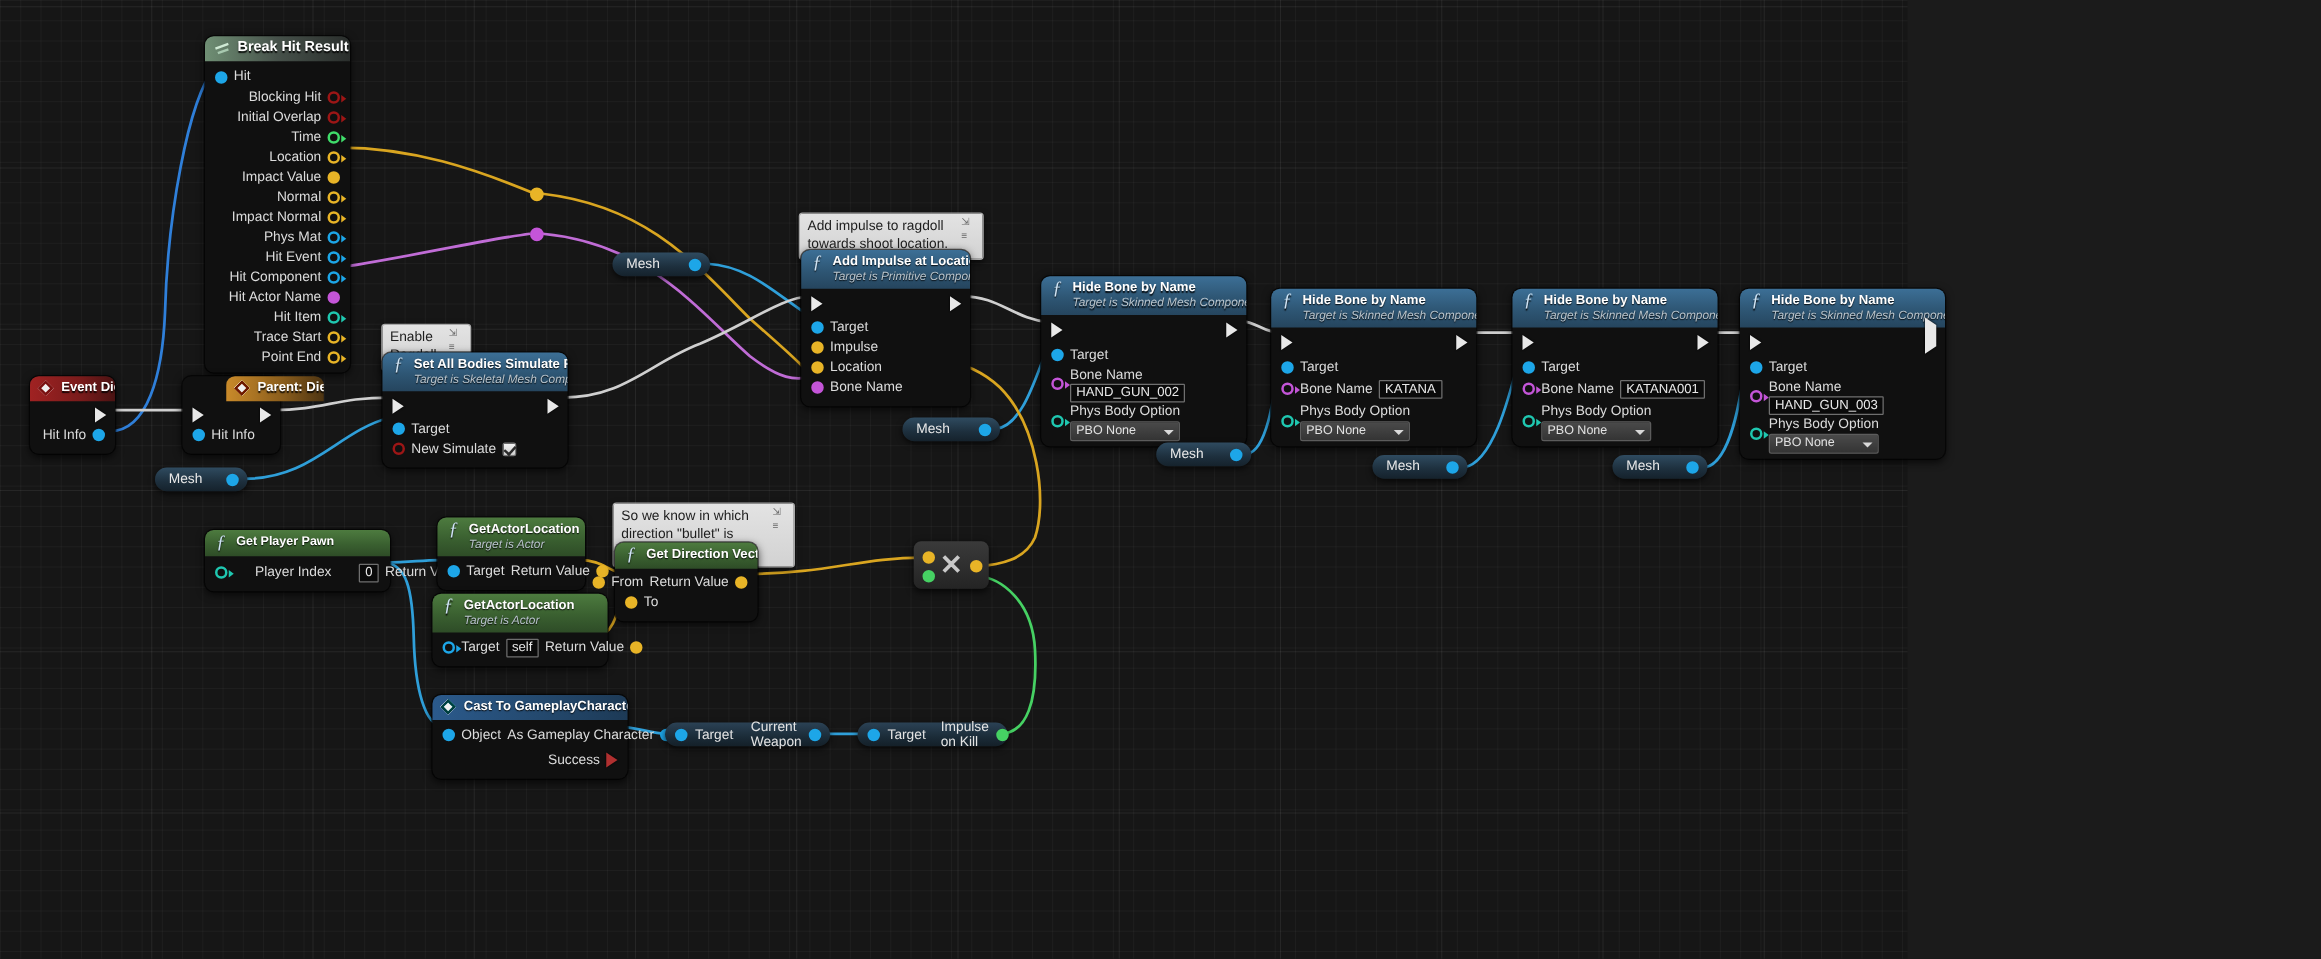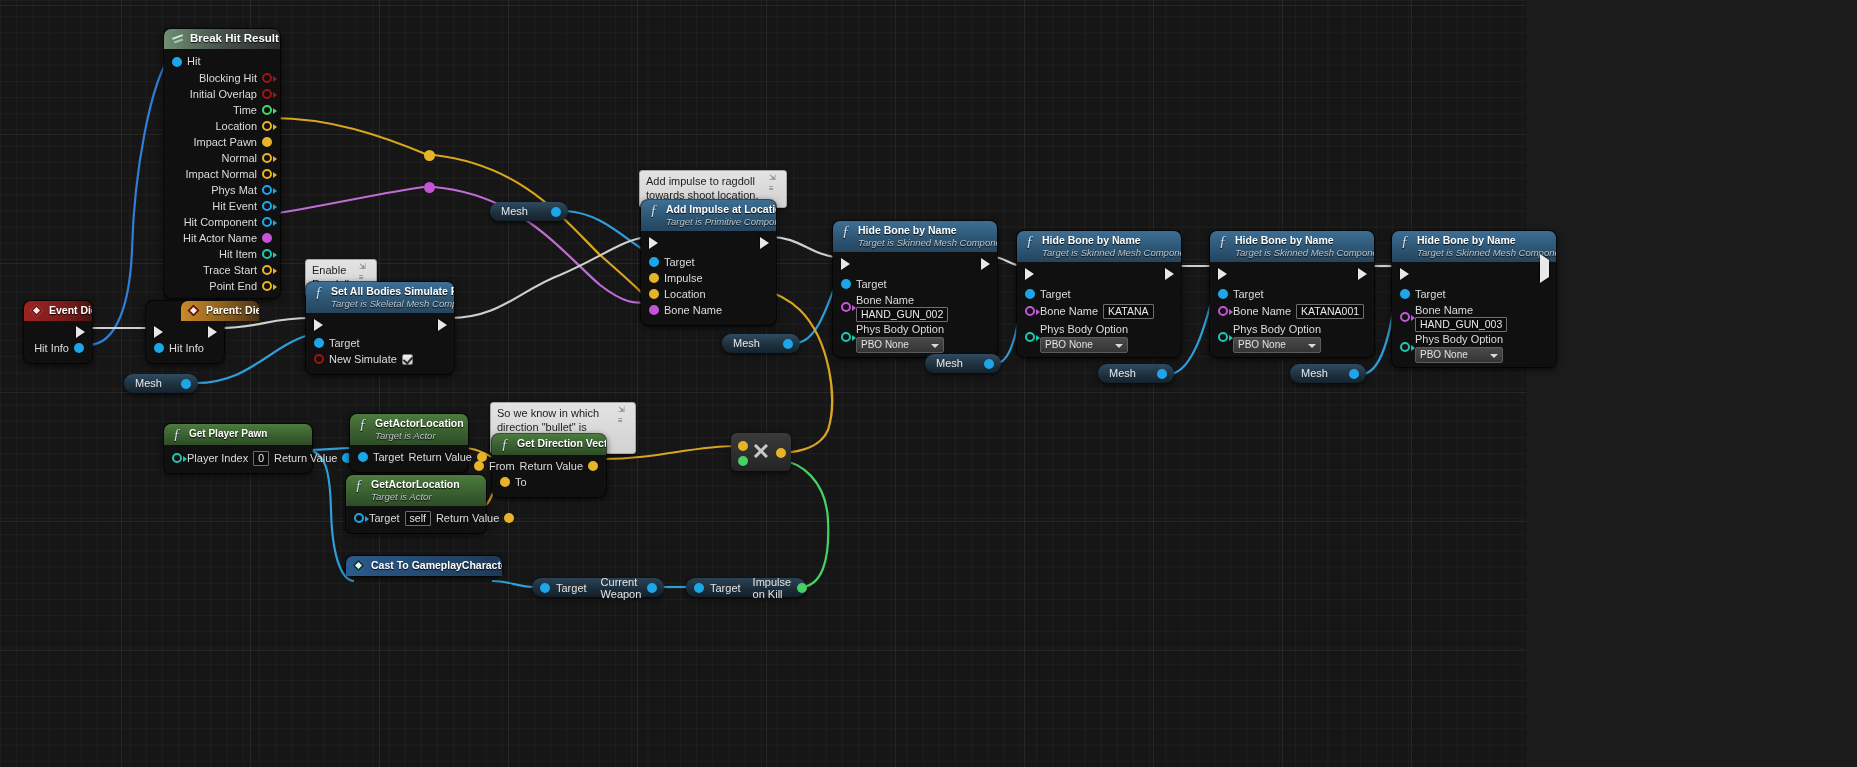--- a/index.html
+++ b/index.html
@@ -264,21 +264,21 @@
       </div>
       <div class="row right" style="height:16px;">
         <span class="lbl">Time</span>
         <span class="pin hollow arrow c-float"></span>
       </div>
       <div class="row right" style="height:16px;">
         <span class="lbl">Location</span>
         <span class="pin hollow arrow c-vector"></span>
       </div>
       <div class="row right" style="height:16px;">
-        <span class="lbl">Impact Pawn</span>
+        <span class="lbl">Impact Value</span>
         <span class="pin solid c-vector"></span>
       </div>
       <div class="row right" style="height:16px;">
         <span class="lbl">Normal</span>
         <span class="pin hollow arrow c-vector"></span>
       </div>
       <div class="row right" style="height:16px;">
         <span class="lbl">Impact Normal</span>
         <span class="pin hollow arrow c-vector"></span>
       </div>
@@ -562,21 +562,21 @@
 
   <div class="node" style="left:164px; top:424px; width:148px;">
     <div class="hdr hdr-purevn" style="width:148px;">
       <span class="fnicon"></span>
       <div class="txtcol">
         <span class="ttl" style="font-size:10px;">Get Player Pawn</span>
       </div>
     </div>
     <div class="body" style="padding-top:5px;">
       <div class="row" style="justify-content:space-between;">
-        <span style="display:flex;align-items:center;gap:5px;">
+        <span style="display:flex;align-items:center;gap:22px;">
           <span class="pin hollow arrow c-struct" style="color:#1fc7b0;"></span>
           <span class="lbl">Player Index</span>
           <span class="val" style="min-width:14px;text-align:center;">0</span>
         </span>
         <span style="display:flex;align-items:center;gap:5px;">
           <span class="lbl">Return Value</span>
           <span class="pin solid c-obj"></span>
         </span>
       </div>
     </div>
@@ -660,20 +660,36 @@
     </div>
   </div>
 
   <div class="node" style="left:346px; top:556px; width:156px;">
     <div class="hdr hdr-cast" style="width:156px;">
       <span class="evicon" style="filter:hue-rotate(180deg)"></span>
       <div class="txtcol">
         <span class="ttl" style="font-size:10.5px;">Cast To GameplayCharacter</span>
       </div>
     </div>
+    <div class="body" style="padding-top:4px;">
+      <div class="row" style="justify-content:space-between;">
+        <span style="display:flex;align-items:center;gap:5px;">
+          <span class="pin solid c-obj"></span>
+          <span class="lbl">Object</span>
+        </span>
+        <span style="display:flex;align-items:center;gap:5px;">
+          <span class="lbl">As Gameplay Character</span>
+          <span class="pin solid c-obj"></span>
+        </span>
+      </div>
+      <div class="row right" style="margin-top:4px;">
+        <span class="lbl">Success</span>
+        <span class="exec" style="border-left-color:#b03030;"></span>
+      </div>
+    </div>
   </div>
 
   <div class="mult" style="left:731px; top:433px;">
     <span class="mx">✕</span>
     <span class="mp pin solid c-vector" style="left:7px; top:8px;"></span>
     <span class="mp pin solid c-float" style="left:7px; top:23px; color:#46d163;"></span>
     <span class="mp pin solid c-vector" style="right:5px; top:15px;"></span>
   </div>
 
   <div class="knot pin solid c-vector" style="left:424px; top:150px; background:#e8b427; border-color:#e8b427;"></div>

